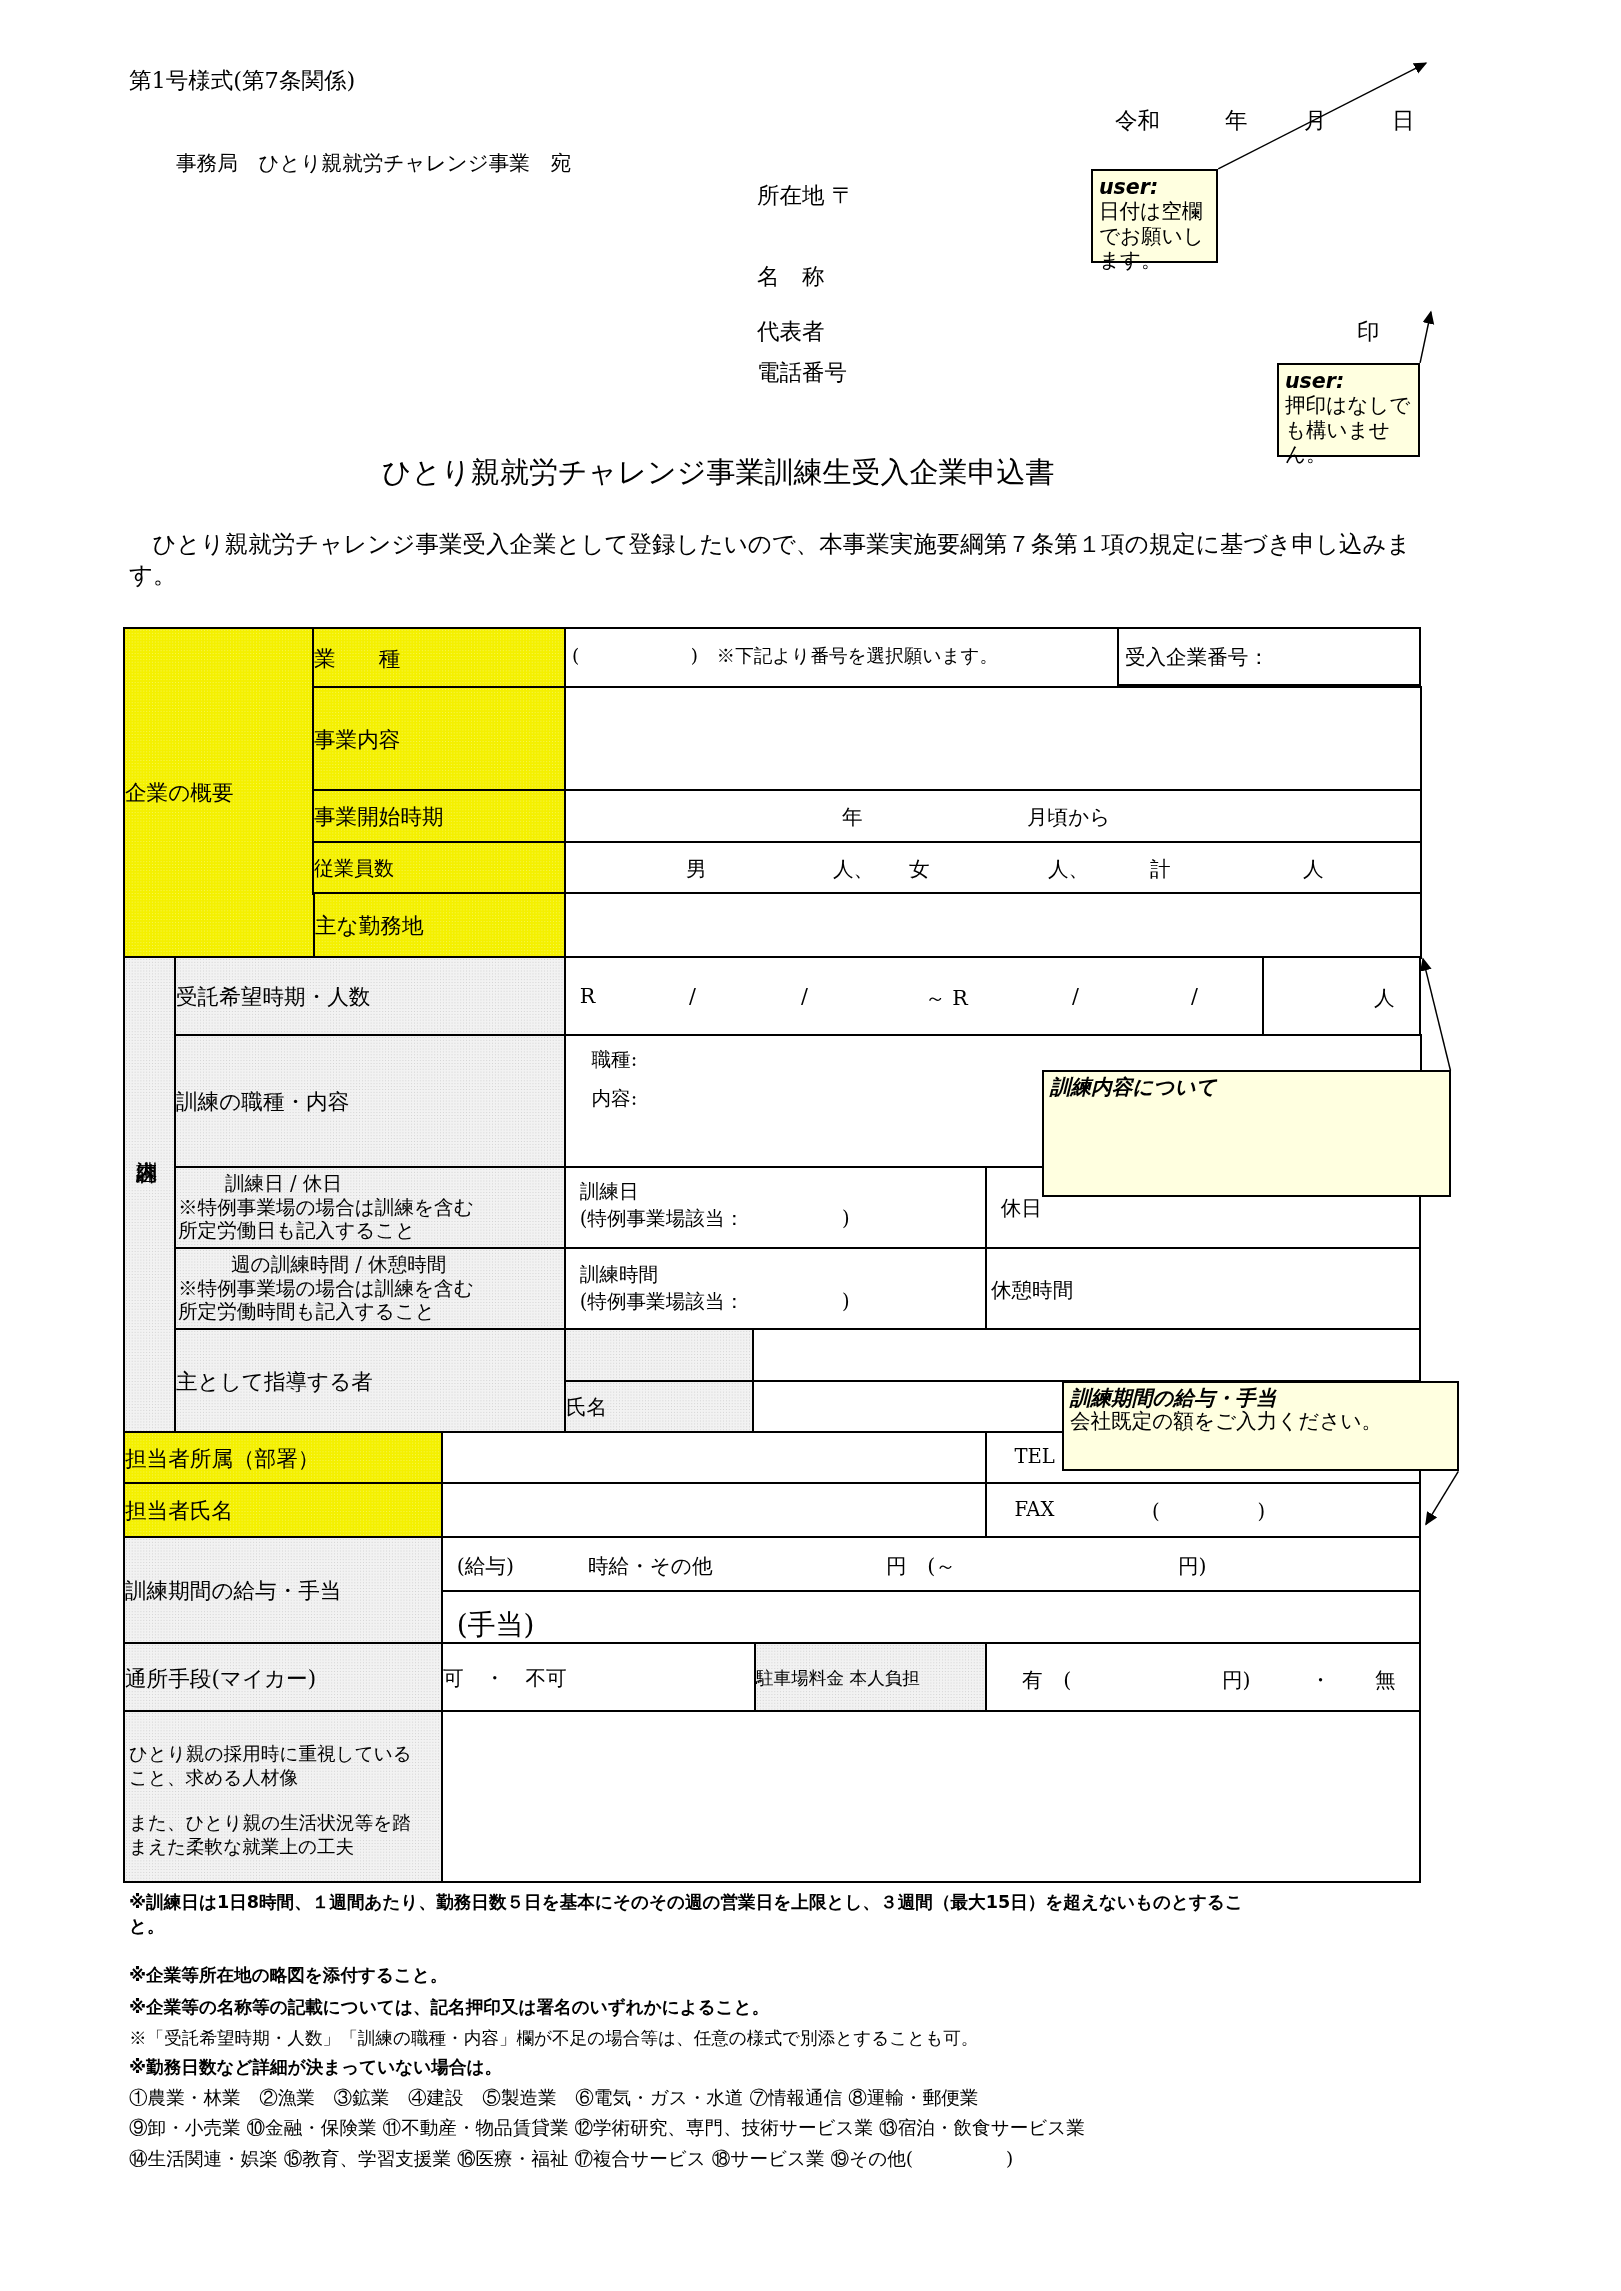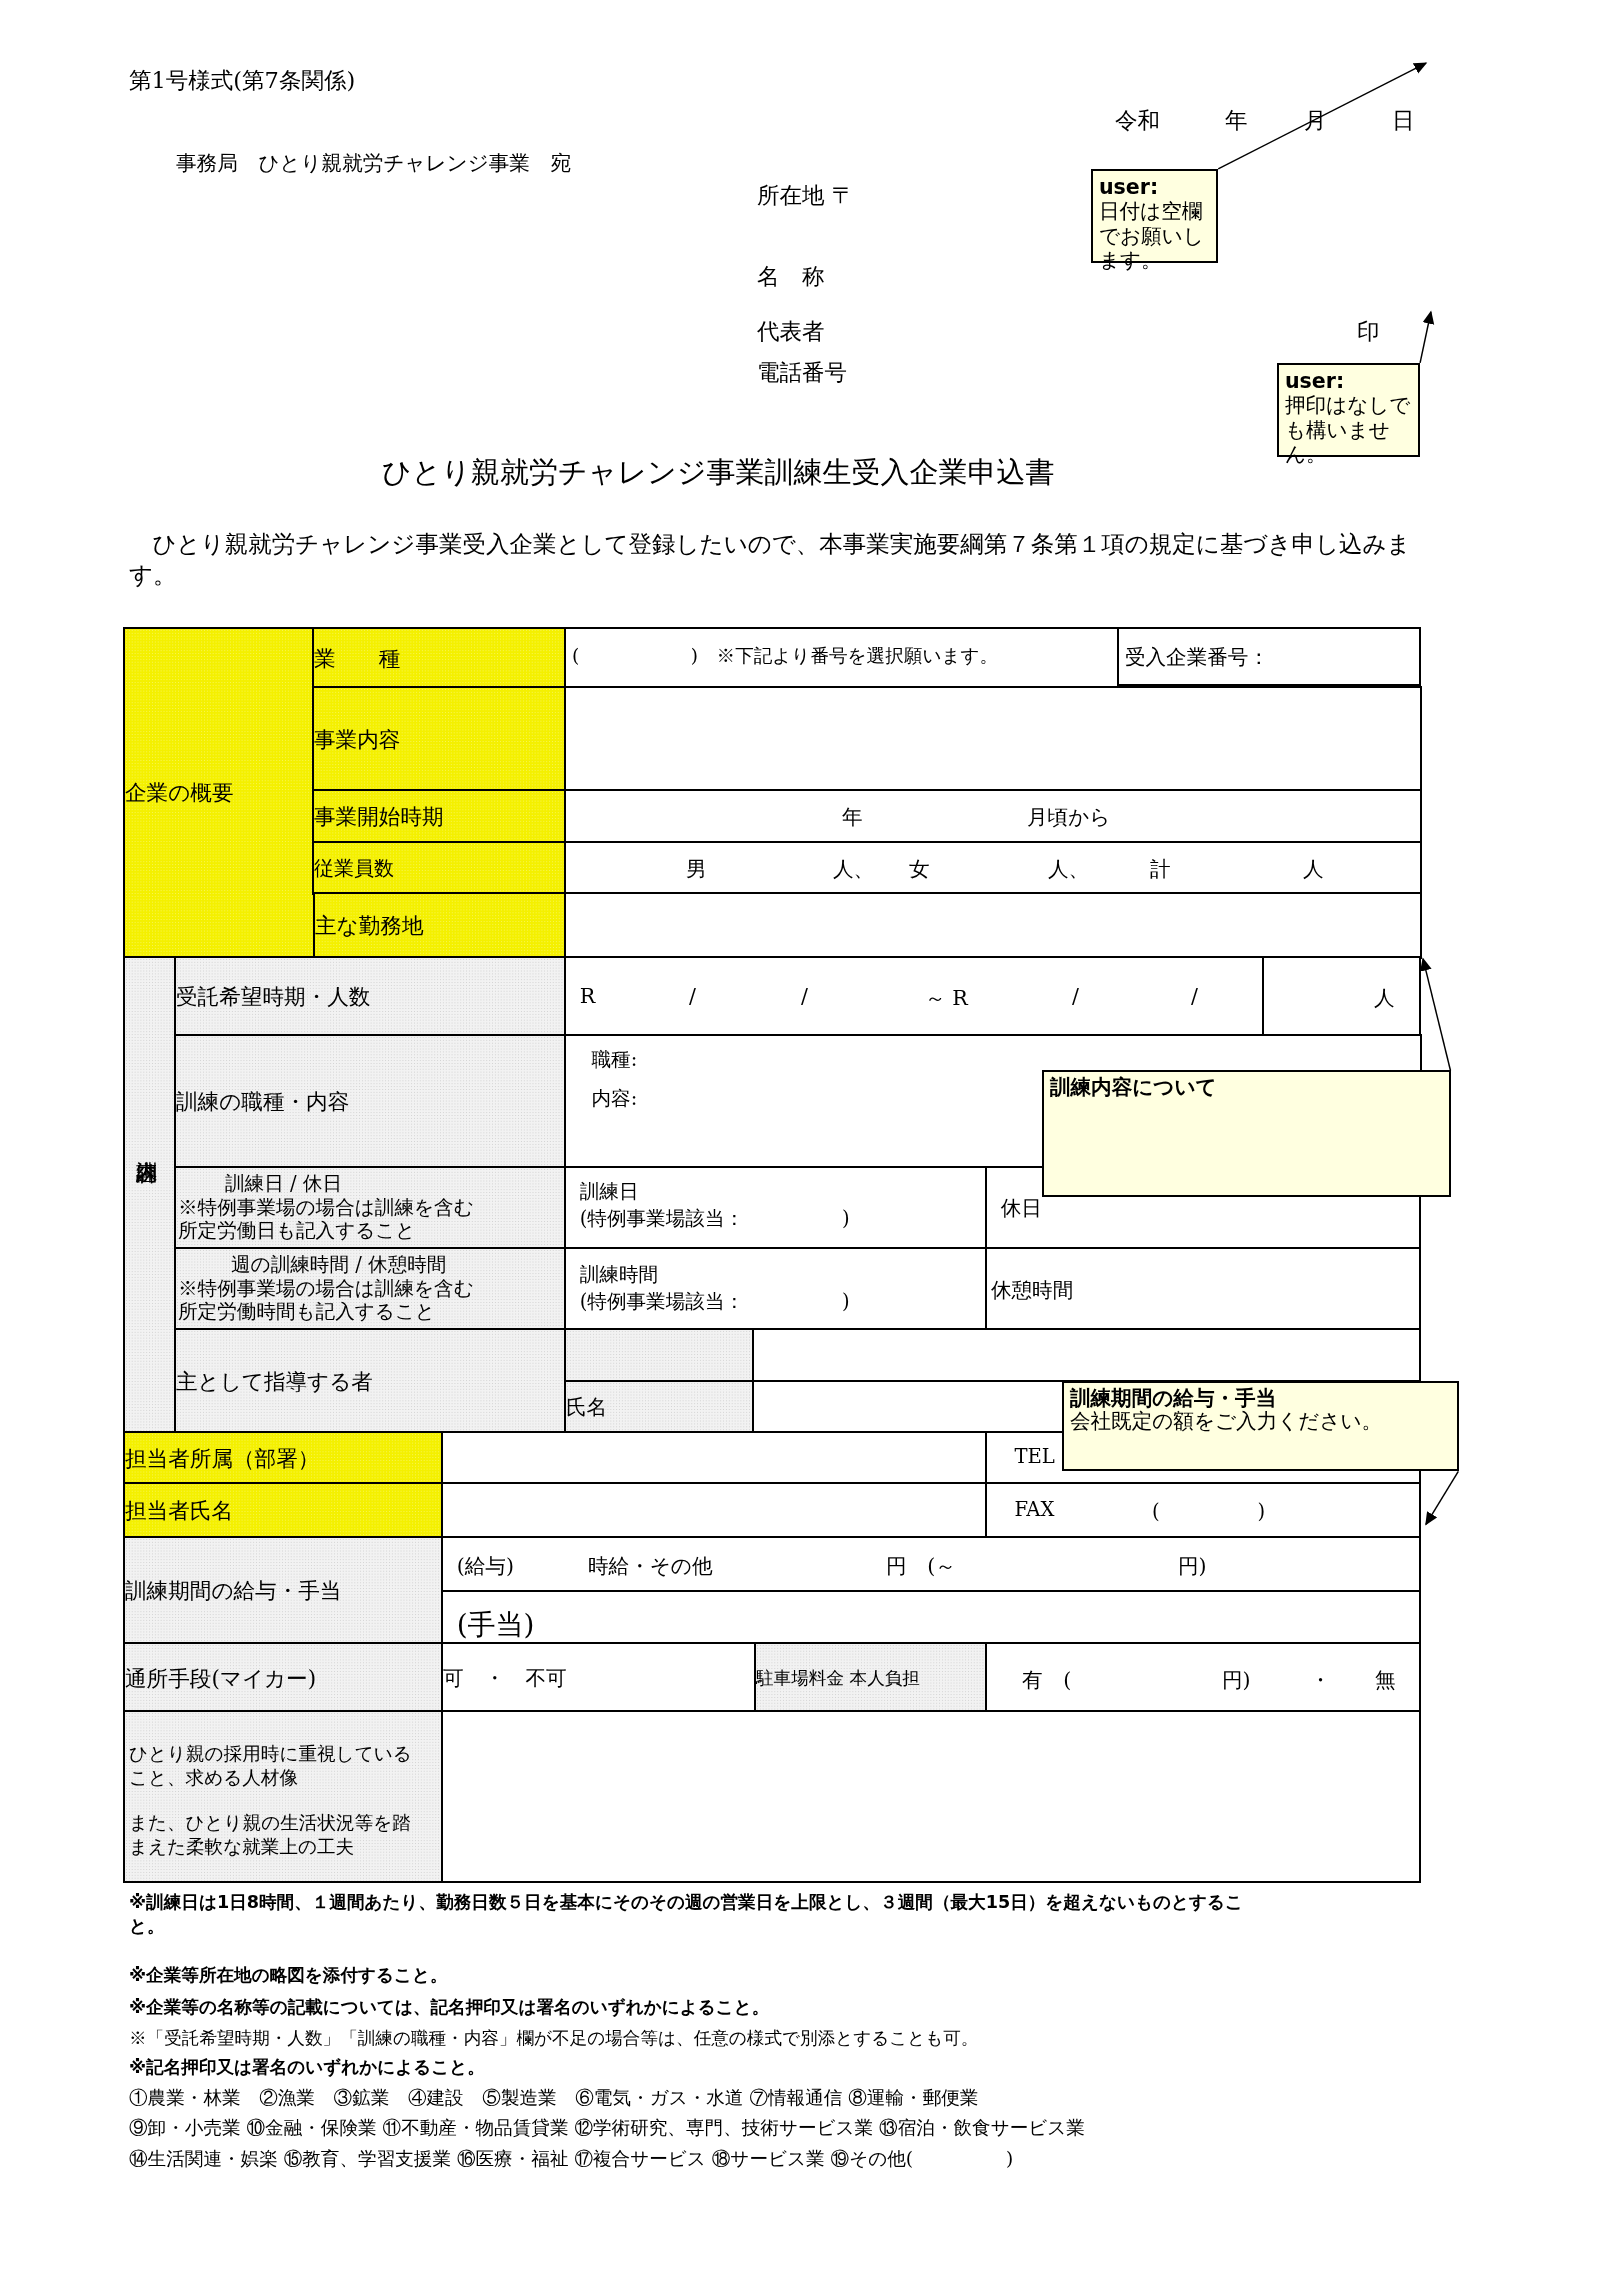--- a/index.html
+++ b/index.html
@@ -13,21 +13,21 @@
     background-image:radial-gradient(rgba(255,255,255,0.35) 0.6px, transparent 0.7px);
     background-size:2.9px 2.9px; }
   .gray { background:#f2f2f2;
     background-image:radial-gradient(rgba(150,150,150,0.35) 0.6px, transparent 0.7px);
     background-size:2.9px 2.9px; }
   .white { background:#fff; }
   .center { display:flex; align-items:center; justify-content:flex-start; }
   .note { position:absolute; box-sizing:border-box; border:2px solid #000; background:#ffffe0;
           font-family:"DejaVu Sans","Liberation Sans",sans-serif; font-size:20.6px; line-height:24.5px;
           padding:3.9px 5.9px; z-index:5; }
-  .note b { font-weight:bold; }
+  .note b { font-weight:bold;font-style:italic; }
   svg.arrows { position:absolute; left:0; top:0; z-index:6; pointer-events:none; }
   .foot { position:absolute; left:129px; font-size:18.6px; white-space:nowrap; }
   .bold { font-weight:bold; font-family:"DejaVu Sans","Liberation Sans",sans-serif; }
 </style>
 </head>
 <body>
 
 <div class="t" style="left:129px;top:65px;font-size:22.5px;">第1号様式(第7条関係)</div>
 <div class="t" style="left:176px;top:149px;font-size:20.6px;">事務局　ひとり親就労チャレンジ事業　宛</div>
 
@@ -218,21 +218,21 @@
   <div class="t" style="left:3.9px;top:98px;font-size:18.6px;">また、ひとり親の生活状況等を踏</div>
   <div class="t" style="left:3.9px;top:122px;font-size:18.6px;">まえた柔軟な就業上の工夫</div>
 </div>
 <div class="cell white" style="left:441px;top:1710px;width:980px;height:173px;"></div>
 
 <div class="foot bold" style="top:1890px;font-size:17.6px;">※訓練日は1日8時間、１週間あたり、勤務日数５日を基本にそのその週の営業日を上限とし、３週間（最大15日）を超えないものとするこ</div>
 <div class="foot bold" style="top:1914px;font-size:17.6px;">と。</div>
 <div class="foot bold" style="top:1963px;font-size:17.6px;">※企業等所在地の略図を添付すること。</div>
 <div class="foot bold" style="top:1995px;font-size:17.6px;text-align:center;">※企業等の名称等の記載については、記名押印又は署名のいずれかによること。</div>
 <div class="foot" style="top:2026px;font-size:17.6px;">※「受託希望時期・人数」「訓練の職種・内容」欄が不足の場合等は、任意の様式で別添とすることも可。</div>
-<div class="foot bold" style="top:2055px;font-size:17.6px;">※記名押印又は署名のいずれかによること。</div>
+<div class="foot bold" style="top:2055px;font-size:17.6px;">※勤務日数など詳細が決まっていない場合は。</div>
 
 <div class="foot" style="top:2085px;font-size:18.6px;">①農業・林業　②漁業　③鉱業　④建設　⑤製造業　⑥電気・ガス・水道 ⑦情報通信 ⑧運輸・郵便業</div>
 <div class="foot" style="top:2115px;font-size:18.6px;">⑨卸・小売業 ⑩金融・保険業 ⑪不動産・物品賃貸業 ⑫学術研究、専門、技術サービス業 ⑬宿泊・飲食サービス業</div>
 <div class="foot" style="top:2146px;font-size:18.6px;">⑭生活関連・娯楽 ⑮教育、学習支援業 ⑯医療・福祉 ⑰複合サービス ⑱サービス業 ⑲その他(　　　　　)</div>
 
 <div class="note" style="left:1042px;top:1070px;width:409px;height:127px;font-size:20.6px;line-height:23.5px;">
   <b style="display:block;">訓練内容について</b>
 </div>
 <div class="note" style="left:1062px;top:1381px;width:397px;height:90px;font-size:20.6px;line-height:23.5px;">
   <b style="display:block;">訓練期間の給与・手当</b>

